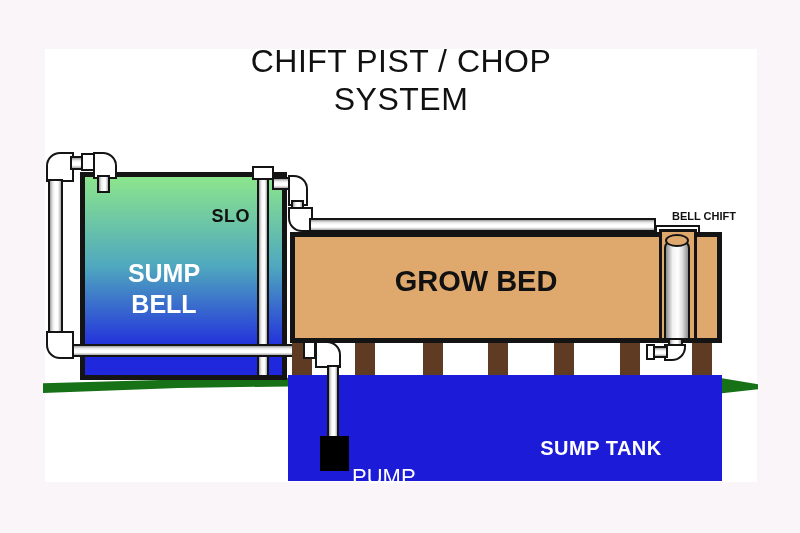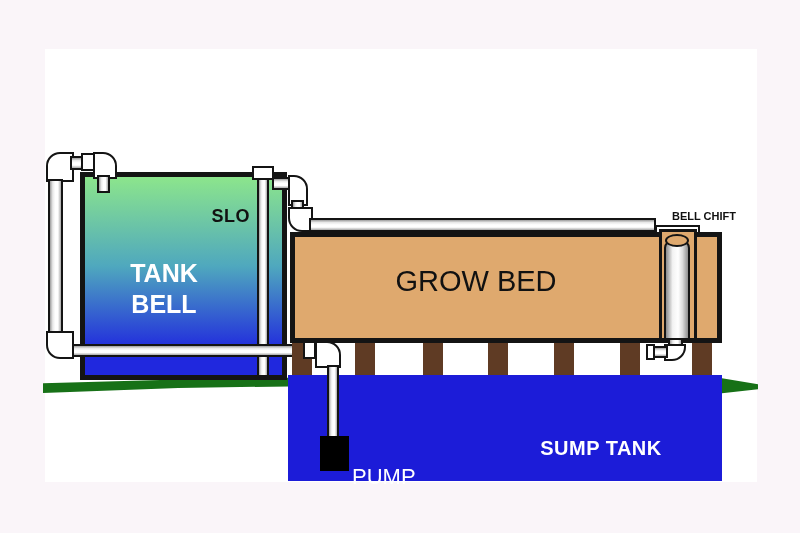--- a/index.html
+++ b/index.html
@@ -18,21 +18,21 @@
   .title{left:45px; top:42px; width:712px; text-align:center; color:var(--text-dark);
          font-size:32px; line-height:38px; font-weight:400; letter-spacing:.5px;}
 
   .fish-tank{left:80px; top:172px; width:207px; height:208px; border:5px solid var(--outline);
     background:linear-gradient(180deg, var(--fish-top) 0%, var(--fish-mid) 45%, var(--fish-bottom) 88%, var(--fish-bottom) 100%);}
   .fish-label{left:80px; top:258px; width:168px; text-align:center; color:var(--text-light);
     font-weight:700; font-size:25px; line-height:31px;}
 
   .grow-bed{left:290px; top:232px; width:432px; height:111px; border:5px solid var(--outline); background:var(--grow-bed);}
   .grow-label{left:290px; top:265px; width:372px; text-align:center; color:var(--text-dark);
-    font-weight:400; font-size:29px;}
+    font-weight:700; font-size:29px;}
 
   .sump{left:288px; top:375px; width:434px; height:106px; background:var(--sump-blue);}
   .sump-label{left:480px; top:437px; width:242px; text-align:center; color:var(--text-light);
     font-weight:700; font-size:20px; letter-spacing:.5px;}
 
   .leg{top:341px; width:20px; height:36px; background:var(--leg-brown);}
 
   .grass{background:var(--grass-green);}
   .grass-left{left:43px; top:376px; width:246px; height:18px;
     clip-path:polygon(0% 40%, 55% 20%, 100% 10%, 100% 58%, 55% 66%, 0% 95%);}
@@ -62,27 +62,31 @@
   .pump-body{left:320px; top:436px; width:29px; height:35px; background:var(--pump-black);}
   .pump-label{left:352px; top:440px; color:var(--text-light); font-weight:400; font-size:22px;margin-top:24px;}
 </style>
 </head>
 <body>
 
 <div class="stage">
 
   <div class="abs canvas"></div>
 
+  <div class="abs title">
+    <div>CHIFT PIST / CHOP</div>
+    <div>SYSTEM</div>
+  </div>
 
   <div class="abs grass grass-left"></div>
   <div class="abs grass grass-right"></div>
 
   <div class="abs fish-tank"></div>
   <div class="abs fish-label">
-    <div>TANK</div>
+    <div>SUMP</div>
     <div>BELL</div>
   </div>
 
   <div class="abs pipe v" style="left:257px; top:176px; width:12px; height:201px;"></div>
   <div class="abs coupling" style="left:252px; top:166px; width:22px; height:14px;"></div>
 
   <div class="abs pipe h" style="left:69px; top:344px; width:250px; height:13px;"></div>
 
   <div class="abs leg" style="left:292px;"></div>
   <div class="abs leg" style="left:355px;"></div>

